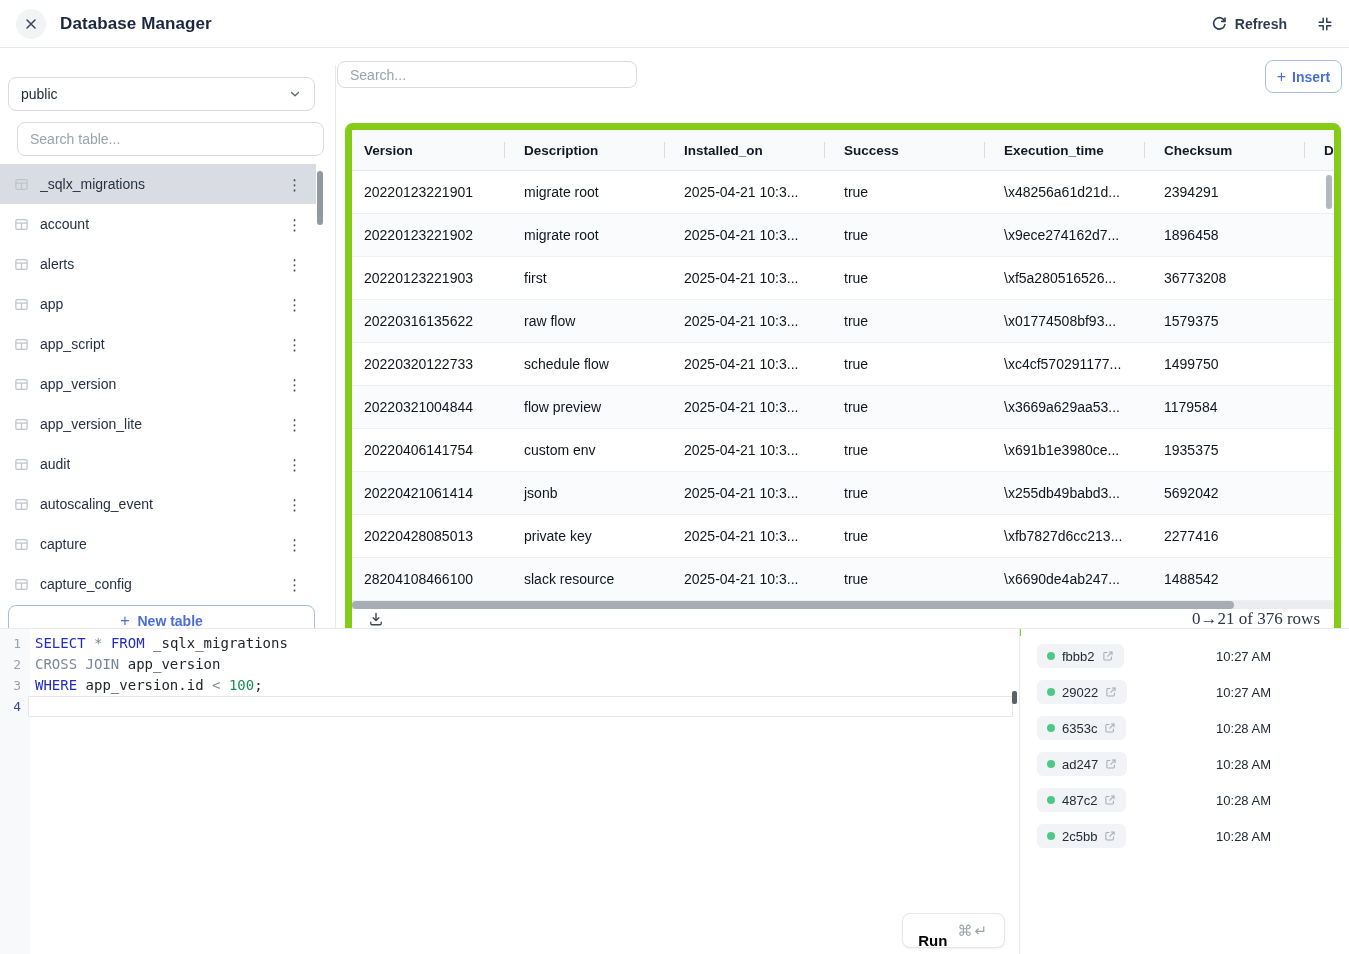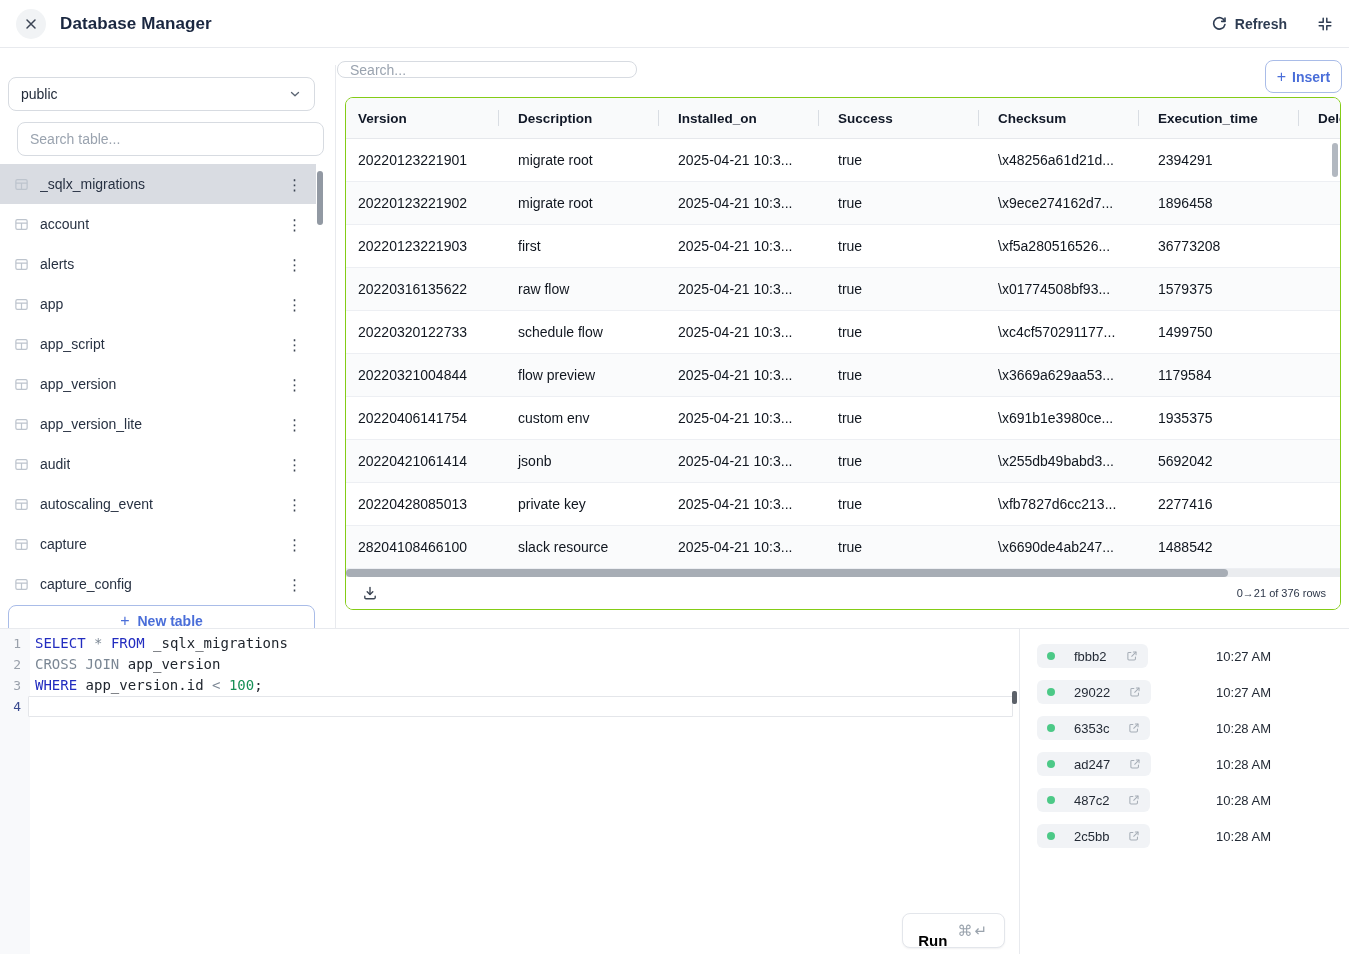--- a/index.html
+++ b/index.html
@@ -39,46 +39,46 @@
   .tbl-ic{display:flex;color:#bdc4cd;flex-shrink:0;}
   .side-label{font-size:14px;color:#273142;white-space:nowrap;overflow:hidden;}
   .kebab{margin-left:auto;color:#3c4452;font-size:15px;line-height:1;padding:2px 4px;cursor:pointer;}
   .side-scroll-thumb{position:absolute;left:317px;top:106px;width:6px;height:54px;border-radius:3px;background:#9299a3;}
   .new-table{position:absolute;left:8px;top:540px;width:307px;height:32px;box-sizing:border-box;
     background:#fff;border:1px solid #a9bce8;border-radius:8px;color:#4a6ed9;font-size:14px;font-weight:700;
     display:flex;align-items:center;justify-content:center;gap:8px;}
   .plus-glyph{font-size:16px;font-weight:400;line-height:1;}
 
   
-  .row-search{position:absolute;left:337px;top:61px;width:300px;height:17px;box-sizing:border-box;
+  .row-search{position:absolute;left:337px;top:61px;width:300px;height:27px;box-sizing:border-box;
     border:1px solid #d7dbe1;border-radius:8px;padding:0 12px;font-size:14px;color:#232c3b;background:#fff;}
   .row-search::placeholder{color:#9aa3af;}
   .insert-btn{position:absolute;left:1265px;top:60px;width:77px;height:33px;box-sizing:border-box;
     background:#fff;border:1px solid #a9bce8;border-radius:8px;color:#4a6ed9;font-size:14px;font-weight:700;
     display:flex;align-items:center;justify-content:center;gap:6px;}
 
-  .card{position:absolute;left:345px;top:97px;width:996px;height:513px;box-sizing:border-box;
-    border:1px solid #84cc16;border-radius:8px;background:#fff;overflow:hidden;
+  .card{position:absolute;left:345px;top:123px;width:996px;height:513px;box-sizing:border-box;
+    border:7px solid #84cc16;border-radius:8px;background:#fff;overflow:hidden;
     display:flex;flex-direction:column;}
   .thead{display:flex;height:40px;background:#f9fafb;border-bottom:1px solid #e6e8ec;flex-shrink:0;overflow:hidden;}
   .th{width:160px;flex-shrink:0;display:flex;align-items:center;padding-left:20px;box-sizing:border-box;
     font-size:13.5px;font-weight:700;color:#111827;position:relative;white-space:nowrap;}
   .th.first{width:152px;padding-left:12px;}
   .th:not(.first)::before{content:"";position:absolute;left:0;top:12px;height:16px;width:1px;background:#d9dde3;}
   .tbody{flex-shrink:0;overflow:hidden;}
   .tr{display:flex;height:42px;border-bottom:1px solid #edeff3;background:#fff;}
   .tr:nth-child(even){background:#fafbfc;}
   .td{width:160px;flex-shrink:0;display:flex;align-items:center;padding-left:20px;box-sizing:border-box;
     font-size:14px;color:#10161f;white-space:nowrap;overflow:hidden;}
   .td.first{width:152px;padding-left:12px;}
   .hscroll{height:8px;background:#eaecef;position:relative;flex-shrink:0;}
   .hthumb{position:absolute;left:0;top:0;height:8px;width:882px;background:#a7adb5;border-radius:4px;}
   .tfoot{flex:1;display:flex;align-items:center;justify-content:space-between;padding:0 14px;background:#fff;}
   .dl-btn{background:none;border:none;color:#3d4654;display:flex;align-items:center;padding:2px;}
-  .rows-info{font-size:11px;color:#2c3648;}
+  .rows-info{font-size:17px;color:#2c3648;font-family:Liberation Serif, serif;}
   .vthumb{position:absolute;right:2px;top:45px;width:6px;height:34px;background:#b2b8c0;border-radius:3px;}
 
   
   .bottom-border{position:absolute;left:0;top:628px;width:1349px;height:0;border-top:1px solid #e8eaee;}
   .editor{position:absolute;left:0;top:629px;width:1020px;height:325px;box-sizing:border-box;
     border-right:1px solid #e8eaee;background:#fff;}
   .gutter-strip{position:absolute;left:0;top:0;width:30px;height:100%;background:#f8f9fb;}
   .editor-lines{position:absolute;left:0;top:4px;right:6px;}
   .cm-line{display:flex;height:21px;line-height:21px;font-family:"DejaVu Sans Mono",monospace;font-size:14px;}
   .ln{width:28px;text-align:right;padding-right:7px;box-sizing:border-box;color:#9aa1ab;font-size:13px;flex-shrink:0;position:relative;z-index:1;}
@@ -91,21 +91,21 @@
   .tk-num{color:#168f56;}
   .tk-pl{color:#20262e;}
   .editor-vthumb{position:absolute;right:2px;top:62px;width:5px;height:13px;background:#5c6169;border-radius:2px;}
   .run-btn{position:absolute;right:14px;bottom:6px;height:35px;padding:0 15px;display:flex;align-items:center;gap:10px;
     background:#fff;border:1px solid #e3e6eb;border-radius:8px;box-shadow:0 1px 2px rgba(16,24,40,.06);}
   .run-label{font-weight:700;font-size:15px;color:#000000;margin-top:20px;}
   .run-shortcut{color:#9aa3ad;font-size:15px;letter-spacing:2px;}
 
   .history{position:absolute;left:1021px;top:629px;width:328px;height:325px;box-sizing:border-box;padding-top:9px;background:#fff;}
   .hist-row{height:36px;display:flex;align-items:center;padding-left:16px;}
-  .pill{display:inline-flex;align-items:center;gap:19px;height:24px;padding:0 10px;background:#f1f3f6;
+  .pill{display:inline-flex;align-items:center;gap:7px;height:24px;padding:0 10px;background:#f1f3f6;
     border-radius:6px;font-size:13px;color:#242b36;cursor:pointer;}
   .dot{width:8px;height:8px;border-radius:50%;background:#4cc987;flex-shrink:0;}
   .ext{display:flex;color:#a6adb6;}
   .hist-time{margin-left:auto;margin-right:78px;font-size:13px;color:#242b36;}
 </style>
 </head>
 <body>
 
 <div class="topbar">
   <button class="close-btn">
@@ -269,22 +269,22 @@
   <span class="plus-glyph">+</span>
   <span>Insert</span>
 </button>
 
 <div class="card">
   <div class="thead">
       <div class="th first">Version</div>
       <div class="th">Description</div>
       <div class="th">Installed_on</div>
       <div class="th">Success</div>
+      <div class="th">Execution_time</div>
       <div class="th">Checksum</div>
-      <div class="th">Execution_time</div>
       <div class="th">Dele</div>
     </div>
   <div class="tbody">
       <div class="tr">
         <div class="td first">20220123221901</div>
         <div class="td">migrate root</div>
         <div class="td">2025-04-21 10:3...</div>
         <div class="td">true</div>
         <div class="td">\x48256a61d21d...</div>
         <div class="td">2394291</div>

